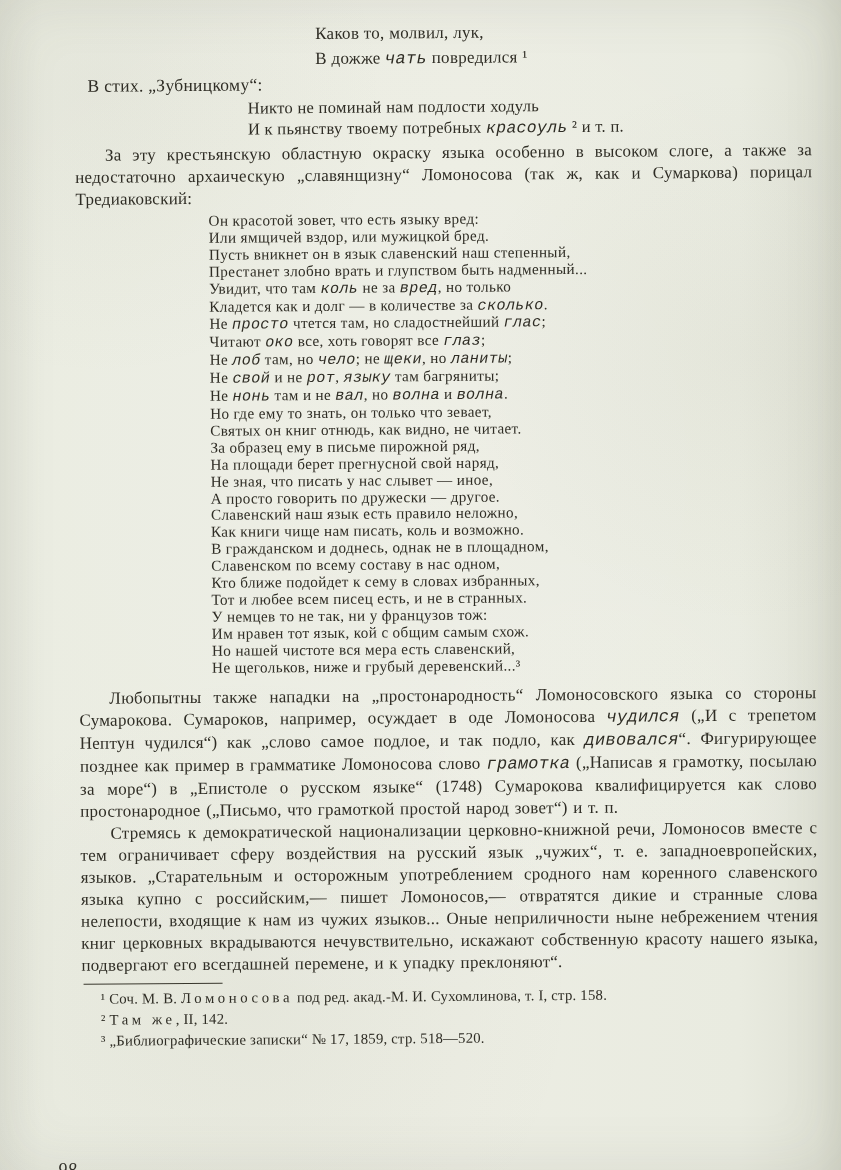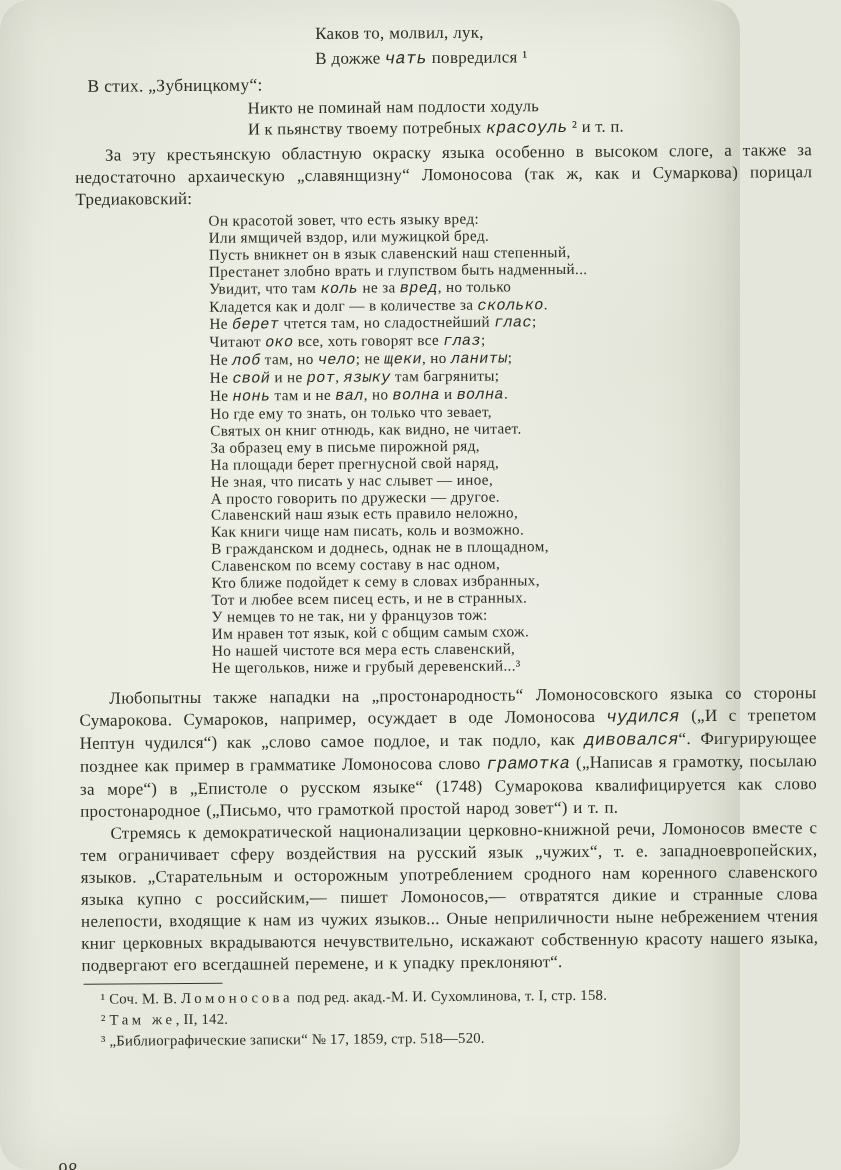--- a/index.html
+++ b/index.html
@@ -2,28 +2,27 @@
 <html lang="ru"><head>
 <meta charset="utf-8">
 <style>
   html,body{margin:0;padding:0;}
   body{
     width:841px;height:1170px;overflow:hidden;
     font-family:"Liberation Serif","DejaVu Serif",serif;
     background:#e4e6dc;
   }
   .page{
-    position:relative;width:740px;height:1170px;
+    position:relative;width:841px;height:1170px;
     background:
       radial-gradient(ellipse 120% 90% at 45% 40%, rgba(255,255,255,0.10), rgba(0,0,0,0) 60%),
       linear-gradient(90deg, #e3e5da 0%, #eaece1 5%, #ecede3 55%, #e9ebe0 88%, #e0e2d6 97%, #d8dacd 100%),
       #eaece2;
     box-shadow:inset 0 0 60px rgba(90,92,70,0.12);
     color:#2f2d25;
-    border-radius:30px;
   }
   .content{
     position:absolute;left:74px;top:20px;width:737px;
     transform:rotate(-0.45deg);transform-origin:50% 0;
   }
   .verse-a{margin-left:241px;font-size:17px;line-height:25px;letter-spacing:.3px;}
   .intro-line{font-size:17.5px;line-height:23px;margin:1px 0 0;text-indent:13px;letter-spacing:.3px;}
   .verse-b{margin-left:173px;font-size:16.5px;line-height:20.5px;margin-top:2px;letter-spacing:.3px;}
   .para{
     font-size:17px;line-height:22px;margin:0;
@@ -78,21 +77,21 @@
 
     <p class="para first">За эту крестьянскую областную окраску языка особенно в высоком слоге, а также за недостаточно архаическую „славянщизну“ Ломоносова (так ж, как и Сумаркова) порицал Тредиаковский:</p>
 
     <div class="poem">
         <div class="line">Он красотой зовет, что есть языку вред:</div>
         <div class="line">Или ямщичей вздор, или мужицкой бред.</div>
         <div class="line">Пусть вникнет он в язык славенский наш степенный,</div>
         <div class="line">Престанет злобно врать и глупством быть надменный...</div>
         <div class="line">Увидит, что там <i>коль</i> не за <i>вред</i>, но только</div>
         <div class="line">Кладется как и долг — в количестве за <i>сколько</i>.</div>
-        <div class="line">Не <i>берет</i> чтется там, но сладостнейший <i>глас</i>;</div>
+        <div class="line">Не <i>просто</i> чтется там, но сладостнейший <i>глас</i>;</div>
         <div class="line">Читают <i>око</i> все, хоть говорят все <i>глаз</i>;</div>
         <div class="line">Не <i>лоб</i> там, но <i>чело</i>; не <i>щеки</i>, но <i>ланиты</i>;</div>
         <div class="line">Не <i>свой</i> и не <i>рот</i>, <i>языку</i> там багряниты;</div>
         <div class="line">Не <i>нонь</i> там и не <i>вал</i>, но <i>волна</i> и <i>волна</i>.</div>
         <div class="line">Но где ему то знать, он только что зевает,</div>
         <div class="line">Святых он книг отнюдь, как видно, не читает.</div>
         <div class="line">За образец ему в письме пирожной ряд,</div>
         <div class="line">На площади берет прегнусной свой наряд,</div>
         <div class="line">Не зная, что писать у нас слывет — иное,</div>
         <div class="line">А просто говорить по дружески — другое.</div>

